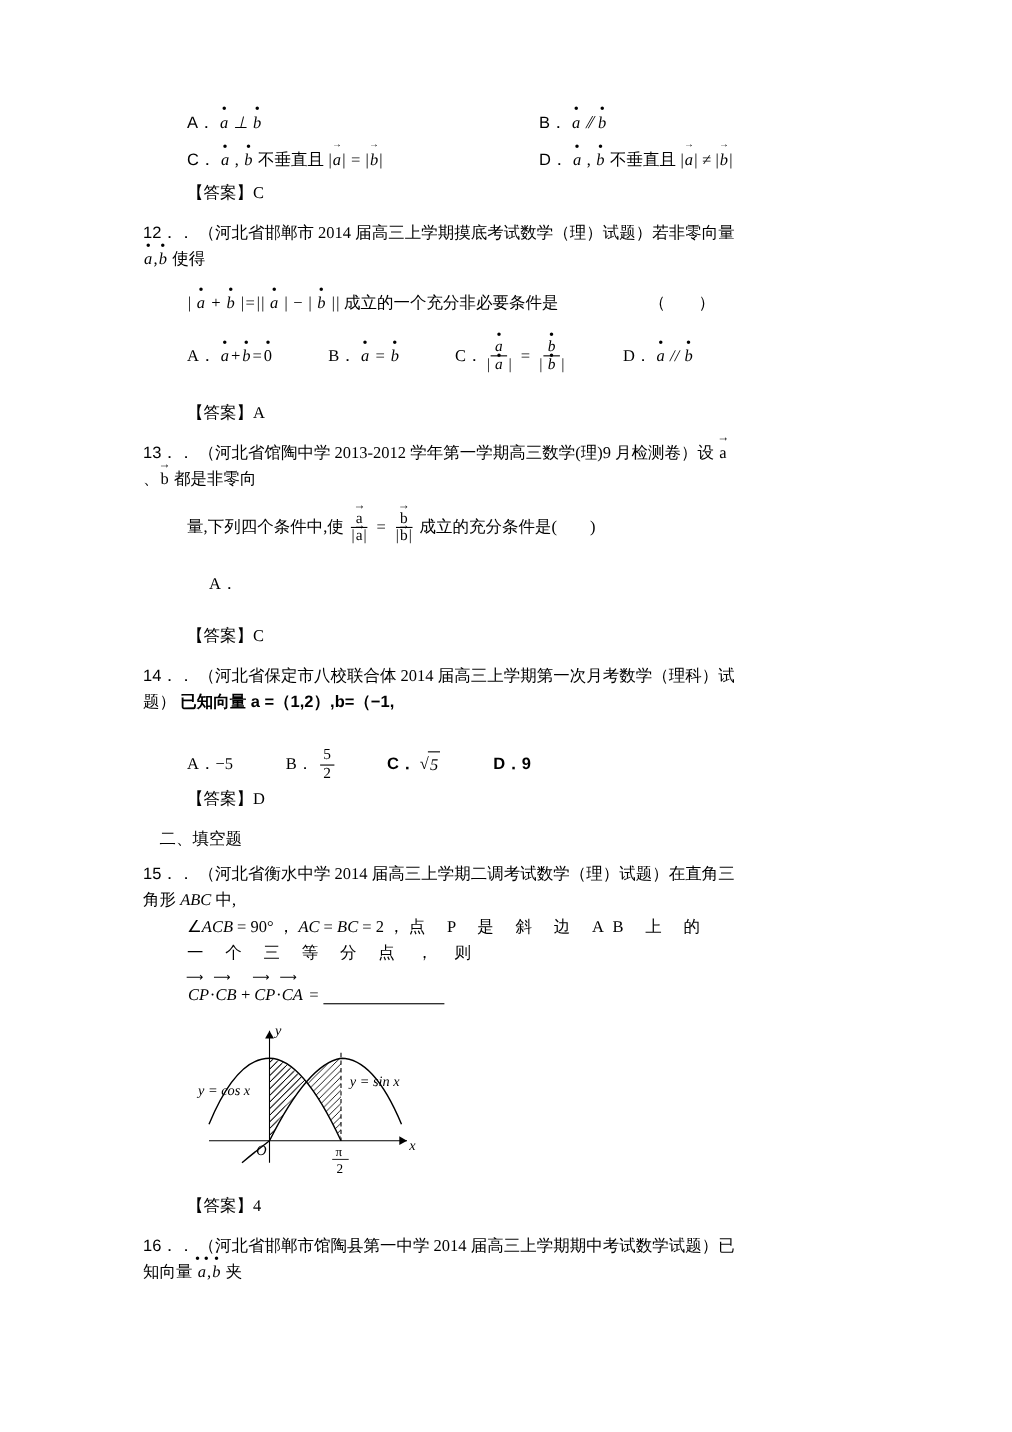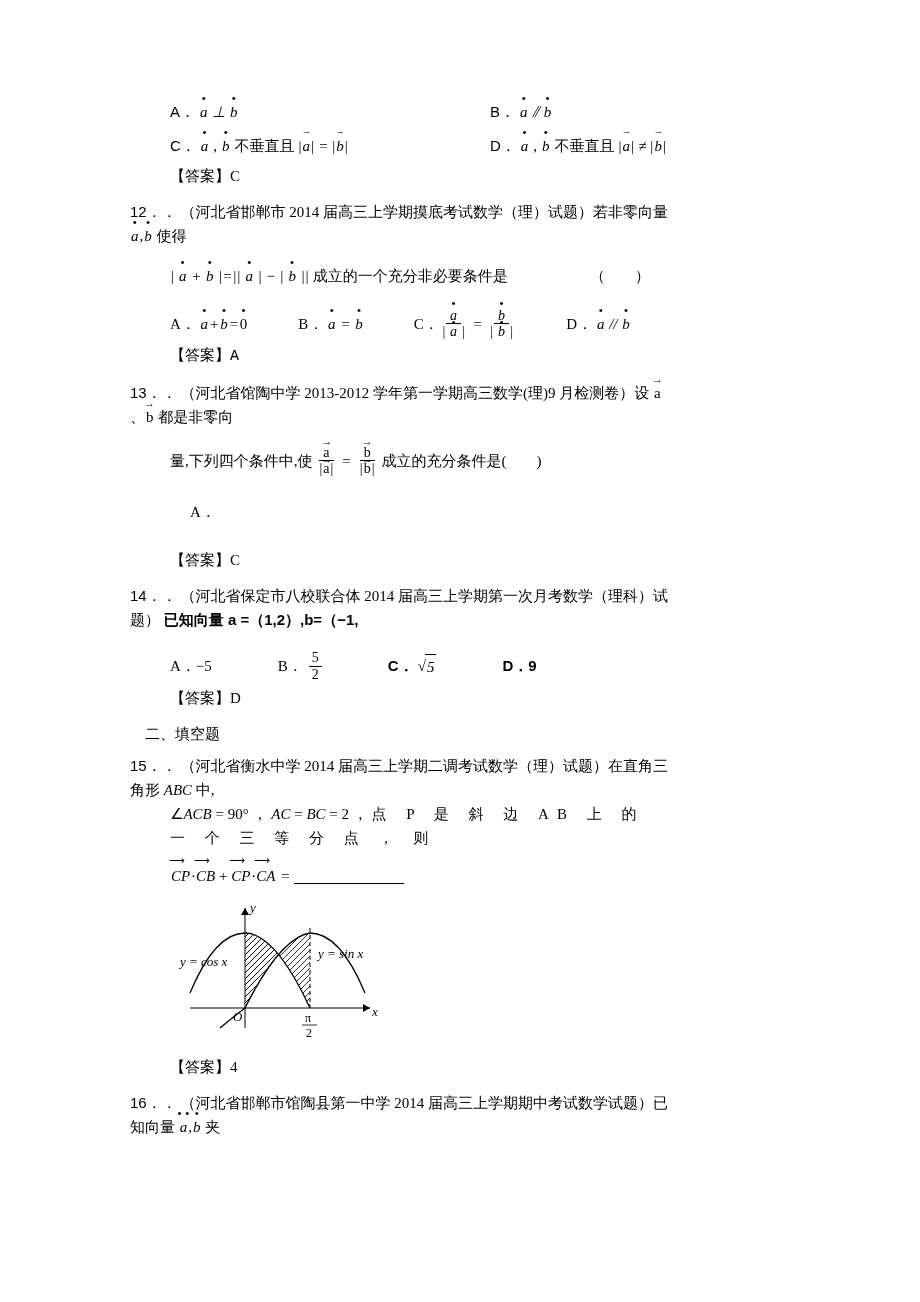--- a/index.html
+++ b/index.html
@@ -108,21 +108,21 @@
     <span class="math" style="margin:0 4px;">=</span>
     <span class="frac math">
         <span class="num"><span class="arrow-vec">b<span class="dot-top">•</span></span></span>
         <span class="den">| <span class="arrow-vec">b<span class="dot-top" style="top:-8px;">•</span></span> |</span>
       </span>
   </span>
   <span><span>D．</span>
     <span class="math"><span class="arrow-vec">a<span class="dot-top">•</span></span> <span>//</span> <span class="arrow-vec">b<span class="dot-top">•</span></span></span>
   </span>
 </div>
-<div class="answer" style="margin-top:5px;font-family:Liberation Mono, monospace;">【答案】A</div>
+<div class="answer" style="margin-top:24px;">【答案】A</div>
 
 <div>
   <span class="qnum">13．．</span>
   <span>（河北省馆陶中学 2013-2012 学年第一学期高三数学(理)9 月检测卷）设</span>
   <span class="arrow-vec-b">a<span class="arr">→</span></span>、<span class="arrow-vec-b">b<span class="arr">→</span></span>
   <span>都是非零向</span>
 </div>
 <div class="indent" style="margin-top:16px; display:flex; align-items:center;">
   <span>量,下列四个条件中,使</span>
   <span class="frac" style="margin:0 4px;">
@@ -143,21 +143,21 @@
       <span class="den" style="border-top:1px solid #000;">|<span style="font-style:italic;">a</span></span>
     </span>
 </div>
 <div class="answer" style="margin-top:20px;">【答案】C</div>
 
 <div>
   <span class="qnum">14．．</span>
   <span>（河北省保定市八校联合体 2014 届高三上学期第一次月考数学（理科）试题）</span>
   <span class="bold">已知向量 a =（1,2）,b=（−1,</span>
 </div>
-<div class="indent" style="margin-top:18px; display:flex; align-items:center; gap:66px;">
+<div class="indent" style="margin-top:28px; display:flex; align-items:center; gap:48px;">
   <span>A．−5</span>
   <span style="display:inline-flex; align-items:center; gap:6px;">
     <span>B．</span>
     <span class="frac">
         <span class="num">5</span>
         <span class="den">2</span>
       </span>
   </span>
   <span style="display:inline-flex; align-items:center; gap:4px;">
     <span class="bold">C．</span>

